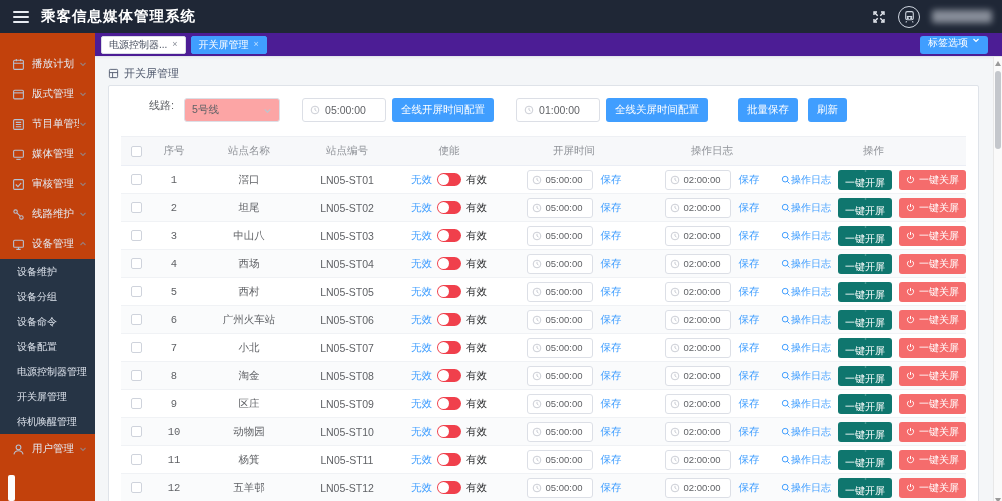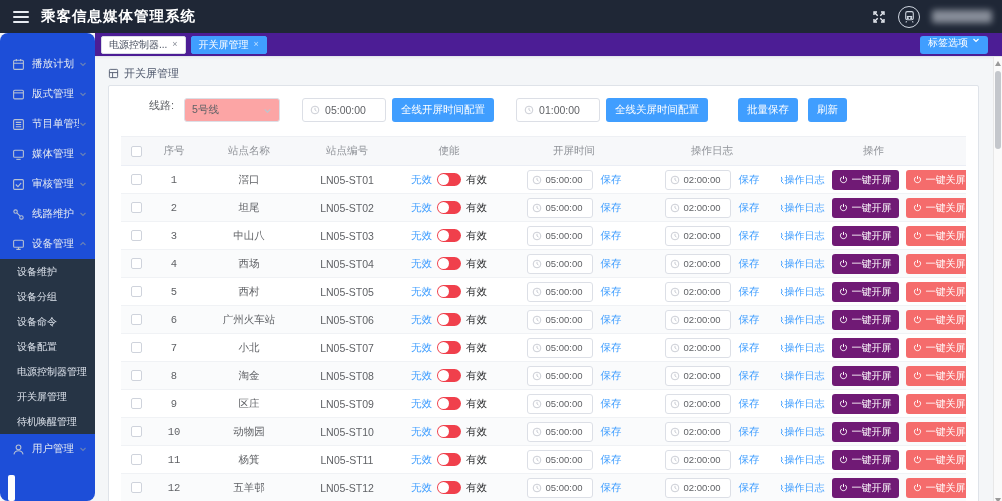--- a/index.html
+++ b/index.html
@@ -11,21 +11,21 @@
   .app-header { position:absolute; left:0; top:0; width:1002px; height:33px; background:#1f2736; display:flex; align-items:center; z-index:30; }
   .hamburger { width:16px; height:12px; margin-left:13px; display:flex; flex-direction:column; justify-content:space-between; cursor:pointer; }
   .hamburger span { display:block; height:2px; background:#e7ebf2; border-radius:1px; }
   .app-title { color:#ffffff; font-size:14.5px; font-weight:bold; margin-left:12px; letter-spacing:1px; }
   .header-right { position:absolute; right:10px; top:0; height:33px; display:flex; align-items:center; gap:12px; }
   .fullscreen-btn { width:14px; height:14px; cursor:pointer; }
   .avatar { width:22px; height:22px; border-radius:50%; border:1.5px solid #cfd6e0; display:flex; align-items:center; justify-content:center; }
   .user-blur { width:60px; height:13px; background:#9aa0ab; border-radius:2px; filter:blur(3px); opacity:.85; }
 
   
-  .sidebar { position:absolute; left:0; top:33px; width:95px; bottom:0; background:#1d4ed8; z-index:20; padding-top:16px;border-radius:8px; }
+  .sidebar { position:absolute; left:0; top:33px; width:95px; bottom:0; background:#c2410c; z-index:20; padding-top:16px; }
   .side-item { height:30px; display:flex; align-items:center; padding:0 8px 0 12px; color:#e4e9f1; font-size:10.5px; cursor:pointer; position:relative; }
   .side-item .ic { width:13px; height:13px; margin-right:7px; flex:0 0 13px; display:flex; align-items:center; }
   .side-item .lbl { flex:1; white-space:nowrap; overflow:hidden; }
   .side-item .chev { width:8px; height:8px; opacity:.7; }
   .submenu { background:#263445; }
   .sub-item { height:25px; display:flex; align-items:center; padding-left:17px; color:#dde3ec; font-size:10px; cursor:pointer; white-space:nowrap; }
   .side-scrollbar { position:absolute; left:8px; bottom:0; width:7px; height:26px; background:#fdfdfd; border-radius:2px; }
 
   
   .main { position:absolute; left:95px; top:33px; right:0; bottom:0; background:#f4f6f8; }
@@ -62,21 +62,21 @@
 
   .inv { color:#409eff; cursor:pointer; }
   .val { color:#303133; }
   .switch { width:24px; height:13px; border-radius:7px; background:#f0404c; margin:0 5px; position:relative; cursor:pointer; flex:0 0 24px; }
   .switch .knob { position:absolute; left:1px; top:1px; width:11px; height:11px; border-radius:50%; background:#fff; }
 
   .mini-time { width:66px; height:20px; border:1px solid #dcdfe6; border-radius:3px; background:#fff; display:flex; align-items:center; padding:0 4px; gap:4px; font-size:9.5px; color:#606266; }
   .save-link { color:#409eff; font-size:10.5px; margin-left:8px; cursor:pointer; }
   .log-link { color:#409eff; font-size:10px; display:flex; align-items:center; gap:0; cursor:pointer; white-space:nowrap; }
   .btn-green, .btn-red { height:20px; border:none; border-radius:3px; color:#fff; font-size:10px; padding:0 7px; display:flex; align-items:center; gap:4px; cursor:pointer; margin-left:7px; white-space:nowrap; font-family:inherit; }
-  .btn-green { background:#701a75; }
+  .btn-green { background:#0f766e;flex-direction:column; }
   .btn-red { background:#f56c6c; }
 
   
   .v-scroll { position:absolute; top:24px; right:0; bottom:0; width:9px; background:#fafafa; border-left:1px solid #e8e8e8; }
   .v-scroll .arr-up { position:absolute; top:4px; left:1px; width:0; height:0; border-left:3.5px solid transparent; border-right:3.5px solid transparent; border-bottom:5px solid #9a9a9a; }
   .v-scroll .thumb { position:absolute; top:14px; left:1px; width:6px; height:78px; background:#c4c7cc; border-radius:3px; }
   .v-scroll .arr-dn { position:absolute; bottom:-2px; left:1px; width:0; height:0; border-left:3.5px solid transparent; border-right:3.5px solid transparent; border-top:5px solid #9a9a9a; }
 </style>
 </head>
 <body>

